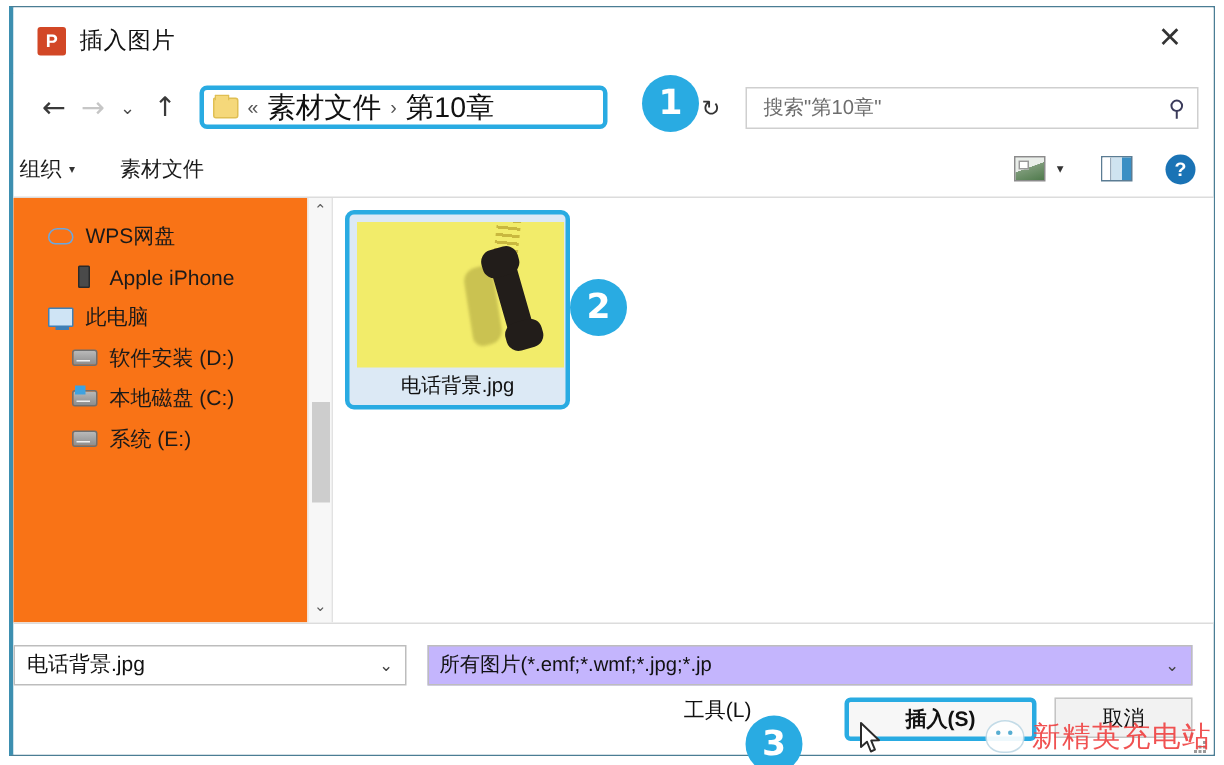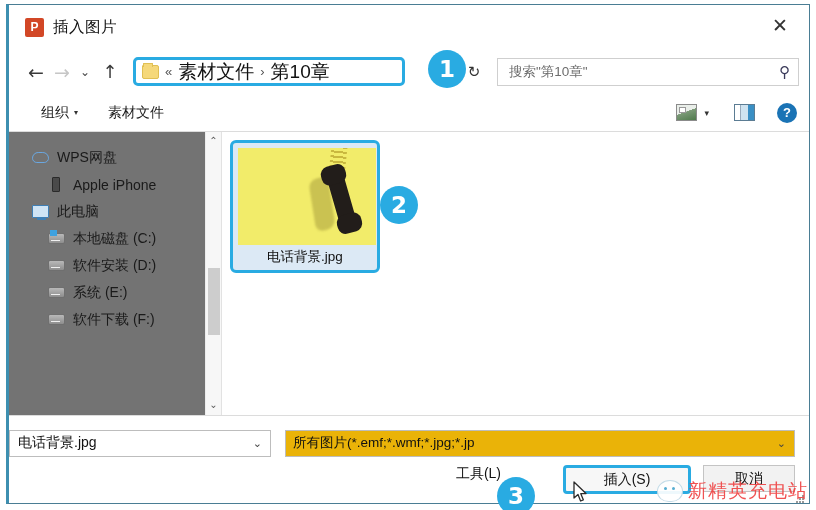--- a/index.html
+++ b/index.html
@@ -150,21 +150,21 @@
     font-family: "DejaVu Sans", sans-serif;
     transform: scaleX(-1);
   }
 
   
   .toolbar {
     height: 38px;
     flex: 0 0 38px;
     display: flex;
     align-items: center;
-    padding: 0 12px 0 32px;
+    padding: 0 12px 0 4px;
     border-bottom: 1px solid #dcdcdc;
     background: #fff;
   }
   .tb-item {
     font-size: 14px;
     color: #1a1a1a;
     display: flex;
     align-items: center;
     gap: 5px;
     margin-right: 30px;
@@ -208,21 +208,21 @@
   .bodyarea {
     flex: 1;
     display: flex;
     min-height: 0;
     background: #fff;
   }
   .navpane {
     width: 196px;
     flex: 0 0 196px;
     padding-top: 12px;
-    background: #737373;
+    background: #f97316;
     overflow: hidden;
     text-align: right;
   }
   .nav-item {
     height: 27px;
     display: flex;
     align-items: center;
     font-size: 14px;
     color: #1a1a1a;
     padding-left: 22px;
@@ -397,21 +397,21 @@
     align-items: center;
     padding: 0 4px 0 8px;
   }
   .fn-input .val { flex: 1; font-size: 14px; color: #111; }
   .caret-s { font-size: 11px; color: #444; padding-right: 4px; }
   .ft-select {
     margin-left: 14px;
     flex: 1;
     height: 27px;
     border: 1px solid #bdbdbd;
-    background: #eab308;
+    background: #c4b5fd;
     display: flex;
     align-items: center;
     padding: 0 4px 0 7px;
     overflow: hidden;
   }
   .ft-select .val {
     flex: 1;
     font-size: 13.5px;
     color: #111;
     white-space: nowrap;
@@ -434,20 +434,21 @@
   .insert-btn {
     width: 128px; height: 29px;
     border: 3px solid #29abe2;
     border-radius: 4px;
     background: #f7f7f7;
     display: flex; align-items: center; justify-content: center;
     font-size: 14px;
     color: #111;
     position: relative;
     margin-right: 12px;
+    font-weight: bold;
   }
   .cancel-btn {
     width: 92px; height: 27px;
     border: 1px solid #c4c4c4;
     background: #f2f2f2;
     display: flex; align-items: center; justify-content: center;
     font-size: 14px;
     color: #111;
   }
 
@@ -594,45 +595,39 @@
 
       <div class="nav-item">
         <span class="nic">
             <span class="pc-ico"></span>
           </span>
         <span>此电脑</span>
       </div>
 
       <div class="nav-item indent">
         <span class="nic">
+            <span class="drive-ico"></span>
+          </span>
+        <span>软件安装 (D:)</span>
+      </div>
+
+      <div class="nav-item indent">
+        <span class="nic">
             <span class="drive-ico win"></span>
           </span>
         <span>本地磁盘 (C:)</span>
-      </div>
-
-      <div class="nav-item indent">
-        <span class="nic">
-            <span class="drive-ico"></span>
-          </span>
-        <span>软件安装 (D:)</span>
       </div>
 
       <div class="nav-item indent">
         <span class="nic">
             <span class="drive-ico"></span>
           </span>
         <span>系统 (E:)</span>
       </div>
 
-      <div class="nav-item indent">
-        <span class="nic">
-            <span class="drive-ico"></span>
-          </span>
-        <span>软件下载 (F:)</span>
-      </div>
 
 
     </div>
 
     <div class="navscroll">
       <div class="sb-arrow">⌃</div>
       <div class="sb-track">
         <div class="sb-thumb"></div>
       </div>
       <div class="sb-arrow">⌄</div>

